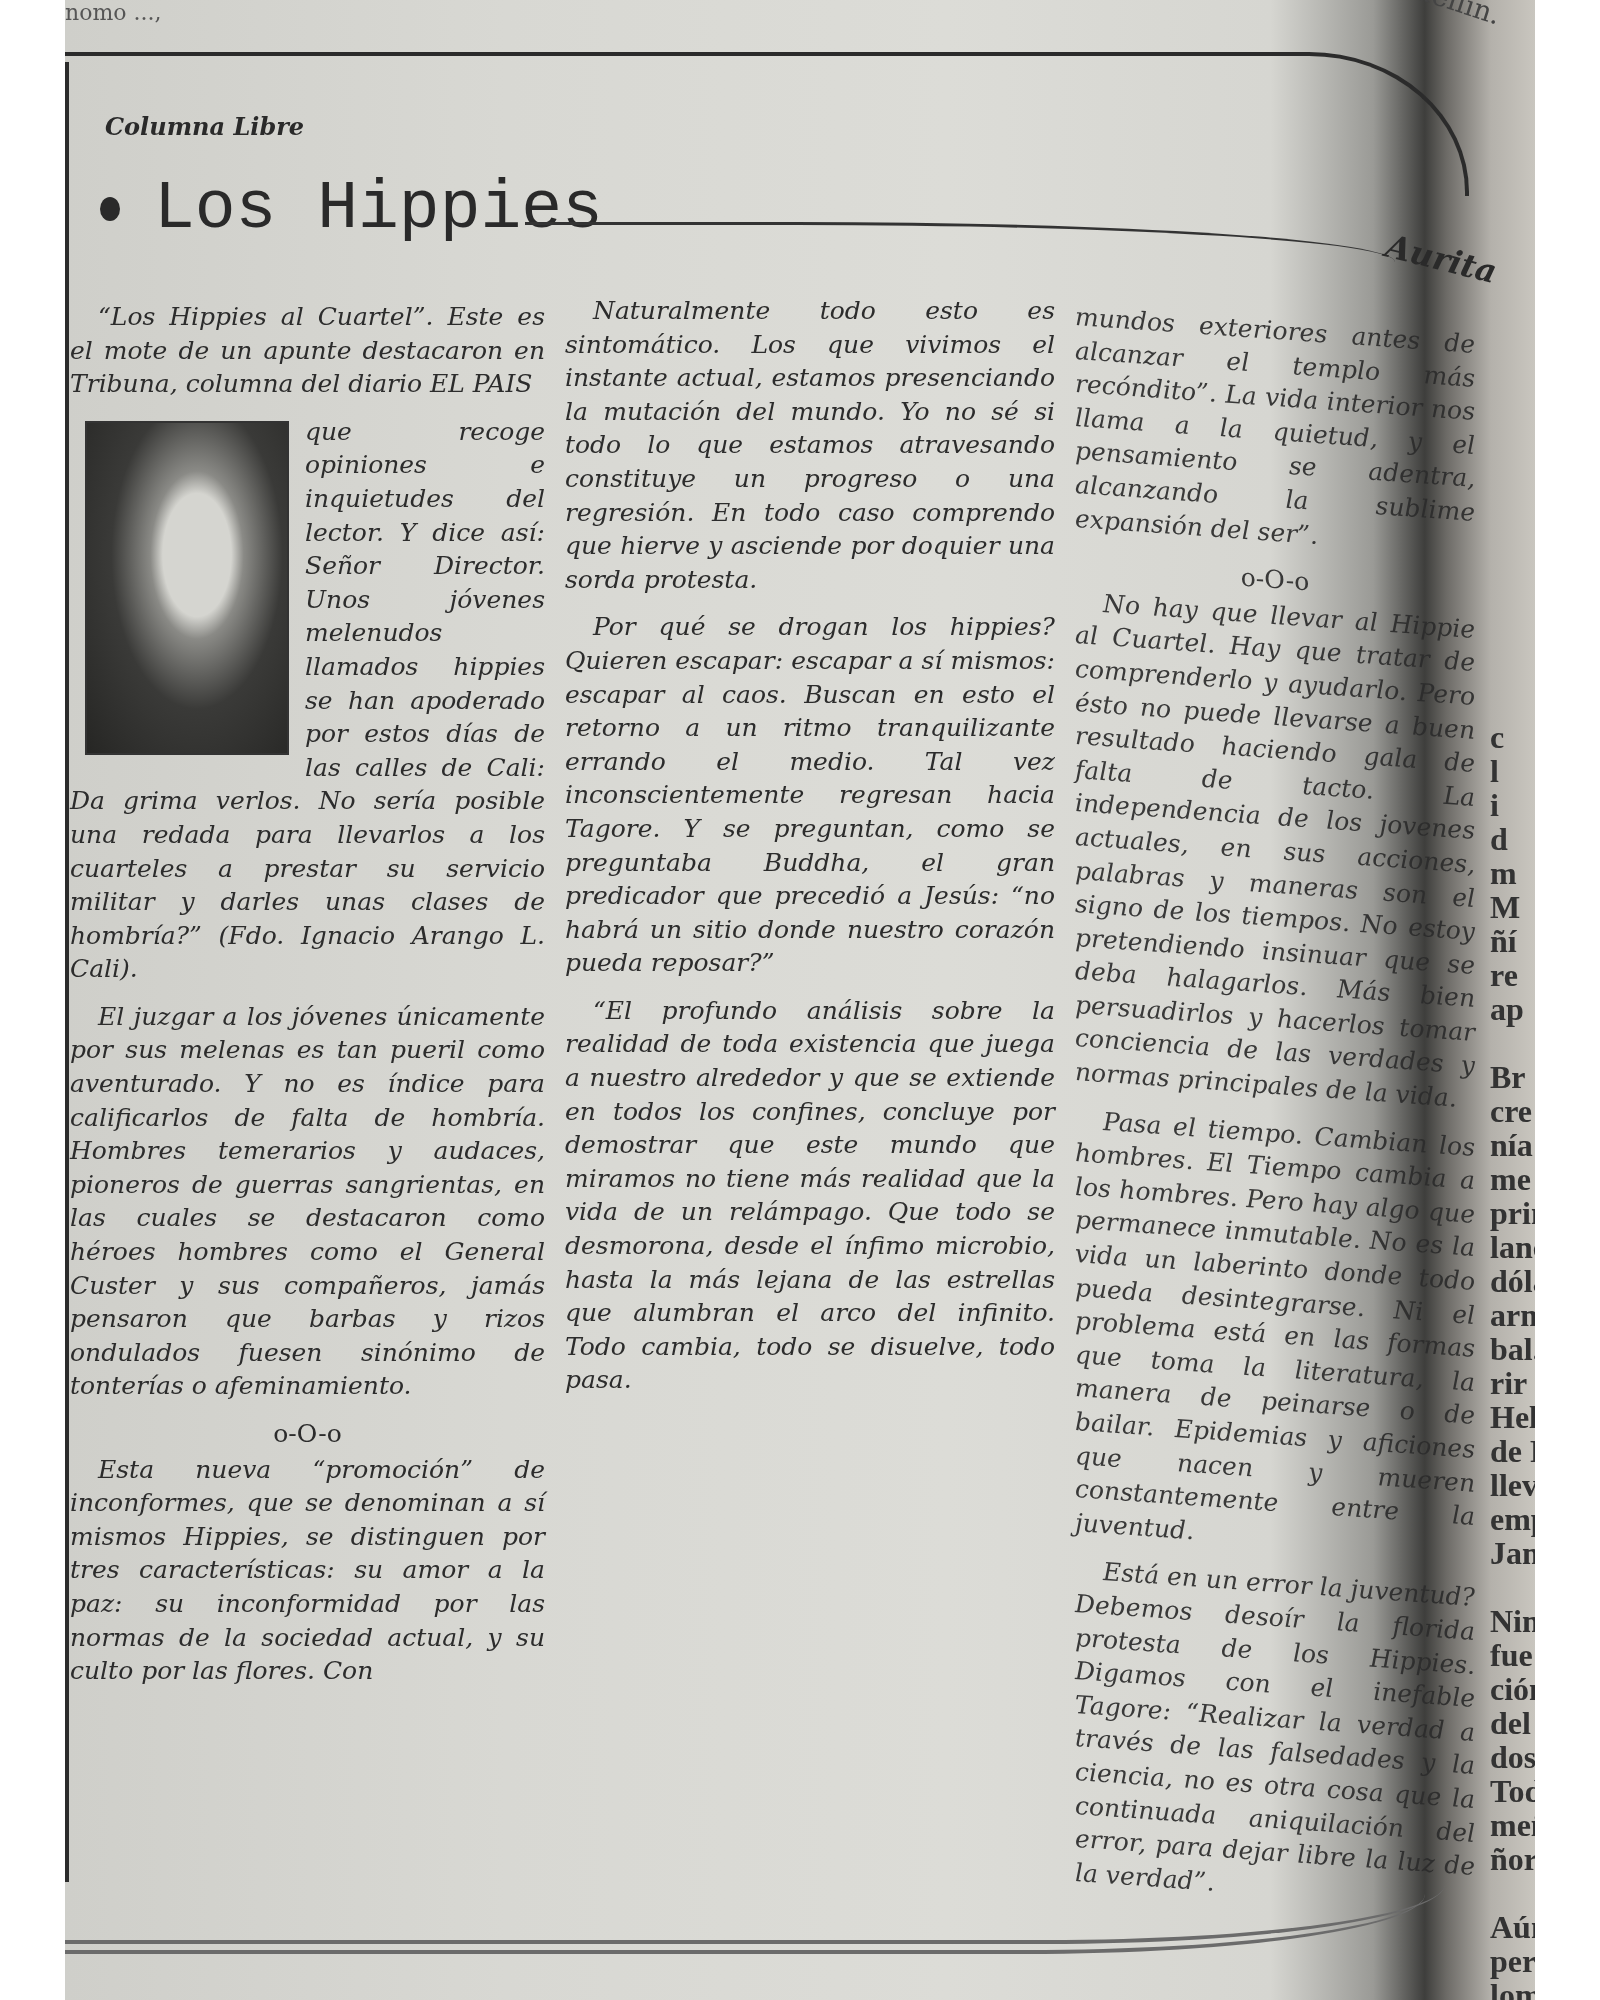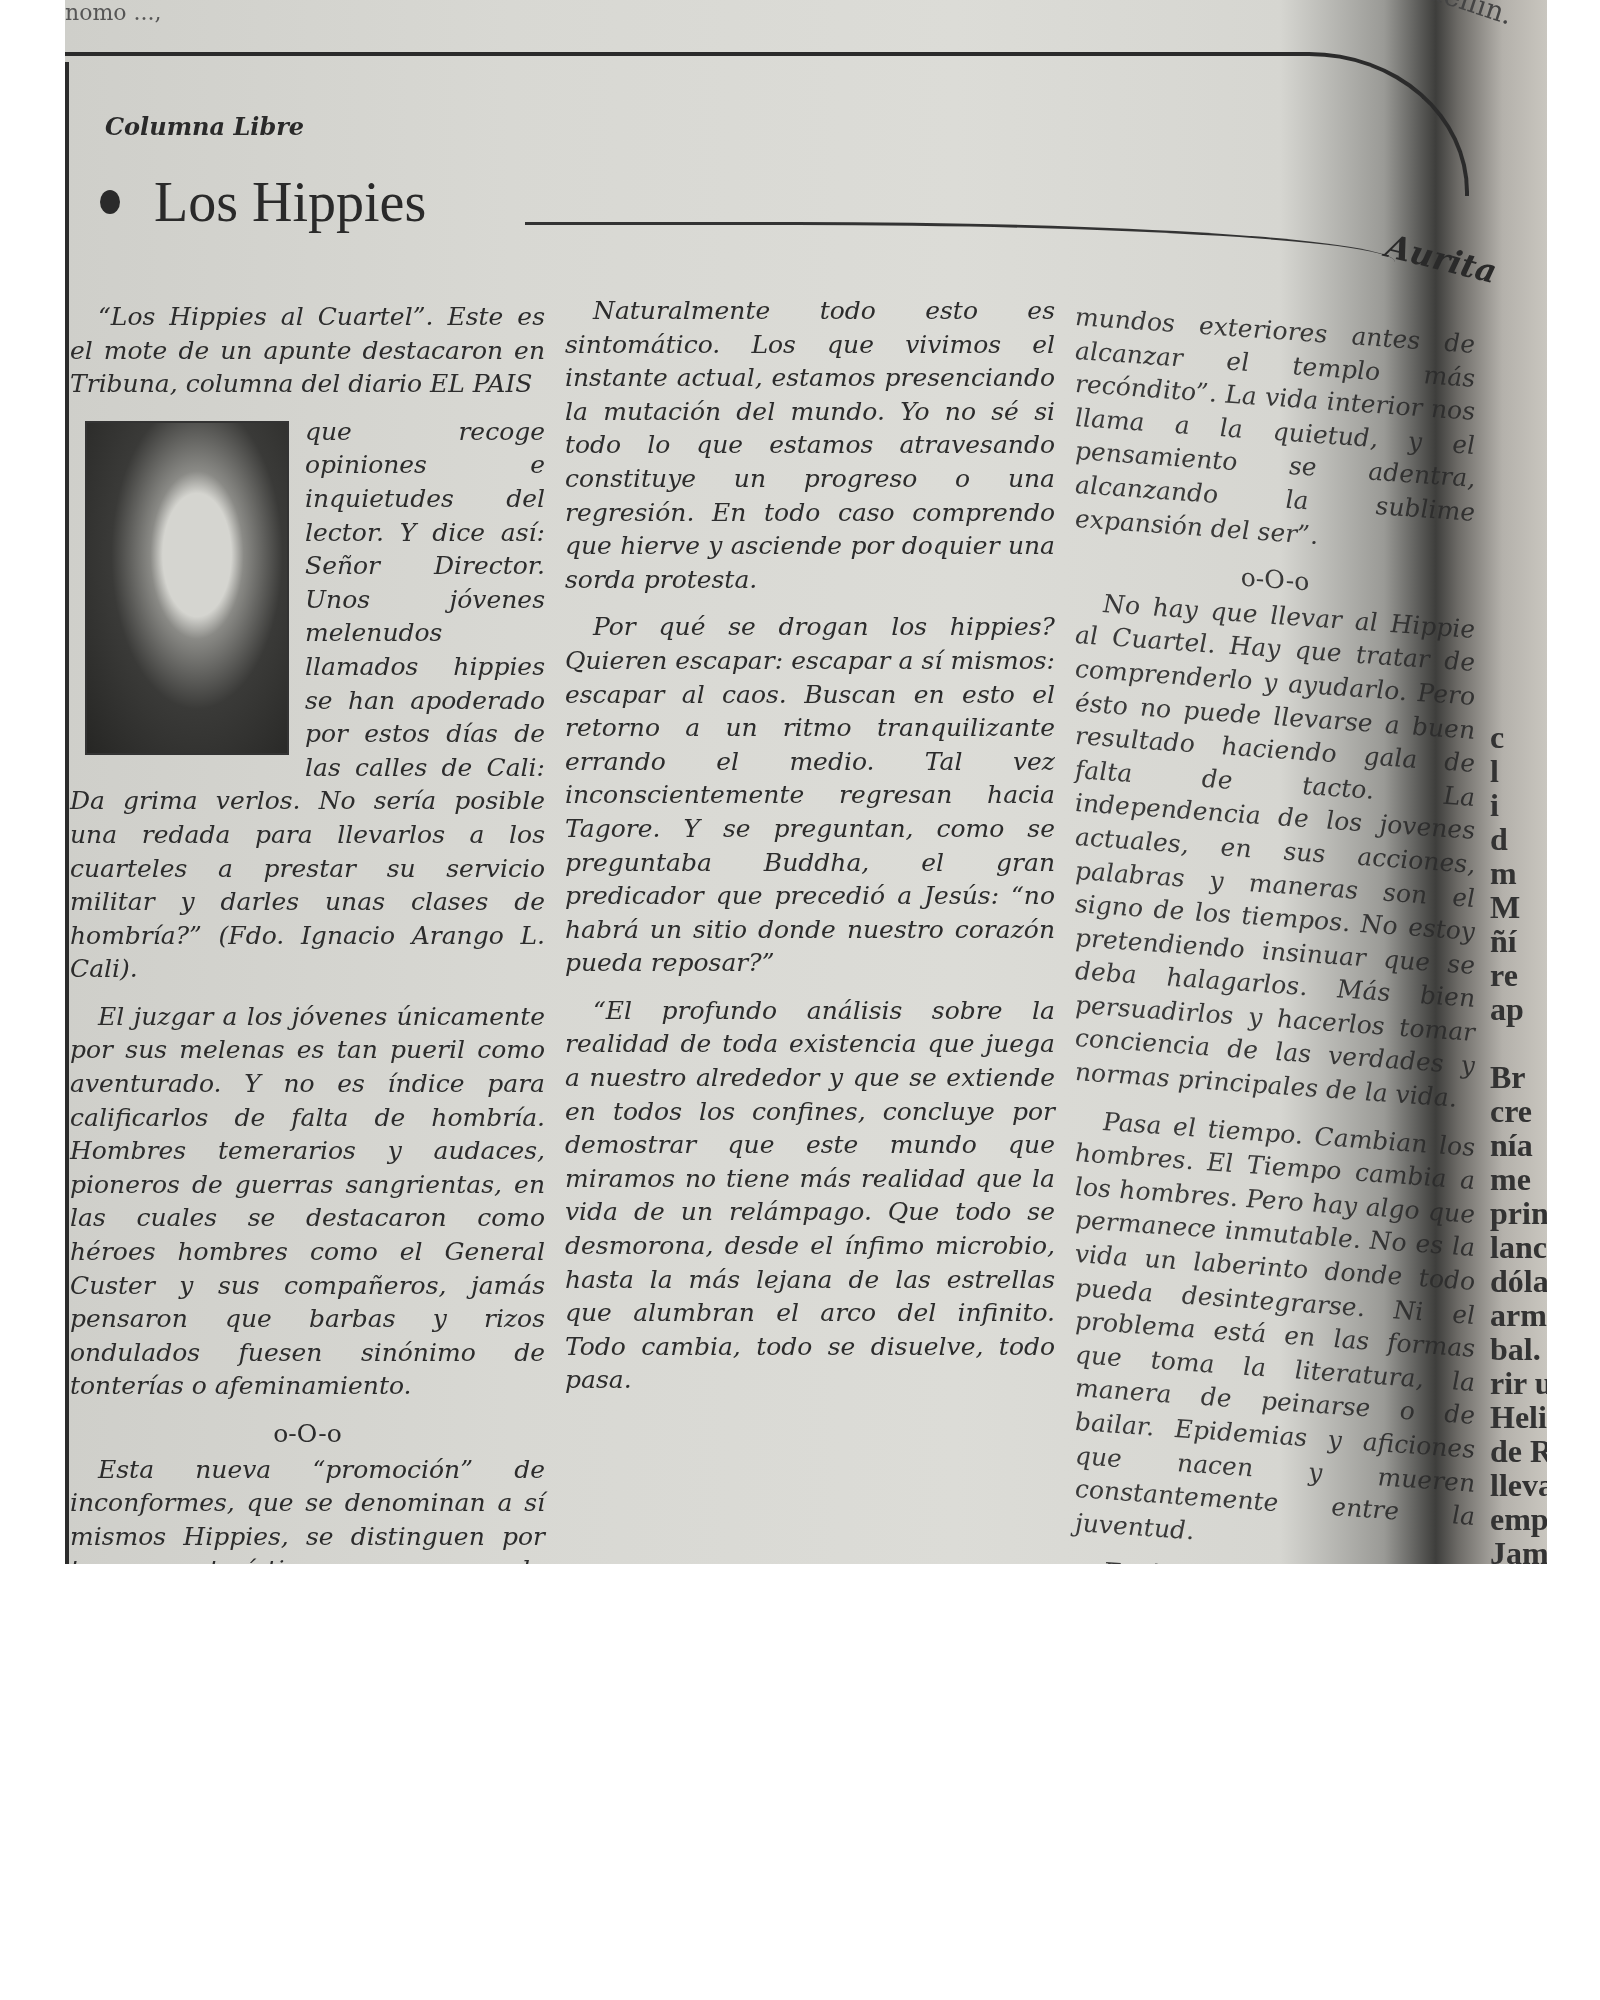--- a/index.html
+++ b/index.html
@@ -1,27 +1,27 @@
 <!DOCTYPE html>
 <html><head>
 <meta charset="utf-8">
 <style>
   html,body{margin:0;padding:0;}
   body{width:1600px;height:2000px;background:#ffffff;position:relative;overflow:hidden;}
-  .photo{position:absolute;left:65px;top:0;width:1470px;height:1564px;
+  .photo{position:absolute;left:65px;top:0;width:1470px;height:2000px;
     background:linear-gradient(90deg,#cfcfca 0%,#d8d8d3 30%,#dcdcd7 60%,#d6d6d1 82%,#9a9a96 89%,#3e3e3c 92.5%,#6d6b67 94%,#b4b1ab 97%,#c9c6bf 100%);
-    overflow:hidden;padding-left:12px;}
+    overflow:hidden;}
   .topline{position:absolute;left:0;top:0;font-family:"DejaVu Serif",serif;font-size:22px;color:#555;}
   .topright{position:absolute;right:30px;top:0;font-family:"DejaVu Serif",serif;font-size:28px;color:#444;transform:rotate(18deg);transform-origin:right top;}
   .frame-top{position:absolute;left:0;top:52px;width:1400px;height:140px;border-top:4px solid #2b2b2b;border-right:4px solid #2b2b2b;border-top-right-radius:160px 140px;}
   .frame-left{position:absolute;left:0;top:62px;width:4px;height:1820px;background:#2b2b2b;}
   .bottom-rule{position:absolute;left:0;top:1880px;width:1380px;height:60px;border-bottom:4px solid #6b6b6b;border-bottom-right-radius:400px 60px;}
   .bottom-rule2{position:absolute;left:0;top:1890px;width:1360px;height:60px;border-bottom:4px solid #6b6b6b;border-bottom-right-radius:400px 60px;}
   .kicker{position:absolute;left:40px;top:112px;font-family:"DejaVu Serif",serif;font-style:italic;font-weight:bold;font-size:24px;color:#2a2a2a;}
-  .headline{position:absolute;left:35px;top:170px;font-family:Liberation Serif, serif;font-size:56px;color:#2a2a2a;display:flex;align-items:center;}
+  .headline{position:absolute;left:35px;top:170px;font-family:Liberation Mono, monospace;font-size:68px;color:#2a2a2a;display:flex;align-items:center;}
   .bullet{width:20px;height:24px;border-radius:50%;background:#2a2a2a;margin-right:34px;}
   .head-rule{position:absolute;left:460px;top:222px;width:870px;height:40px;border-top:3px solid #333;border-top-right-radius:600px 40px;}
   .byline{position:absolute;left:1320px;top:240px;font-family:"DejaVu Serif",serif;font-style:italic;font-weight:bold;font-size:32px;color:#2a2a2a;transform:rotate(14deg);}
   .col{position:absolute;font-family:"DejaVu Serif",serif;font-style:italic;color:#2c2c2c;font-size:25px;line-height:33.6px;text-align:justify;}
   .col p{margin:0 0 14px 0;text-indent:28px;}
   .col p.noindent{text-indent:0;}
   .col .sep{text-align:center;text-indent:0;margin:6px 0 2px 0;font-style:normal;}
   .c1{left:5px;top:300px;width:475px;}
   .c2{left:500px;top:294px;width:490px;}
   .c3{left:1010px;top:300px;width:400px;transform:skewY(4deg);transform-origin:left top;opacity:.92;}

